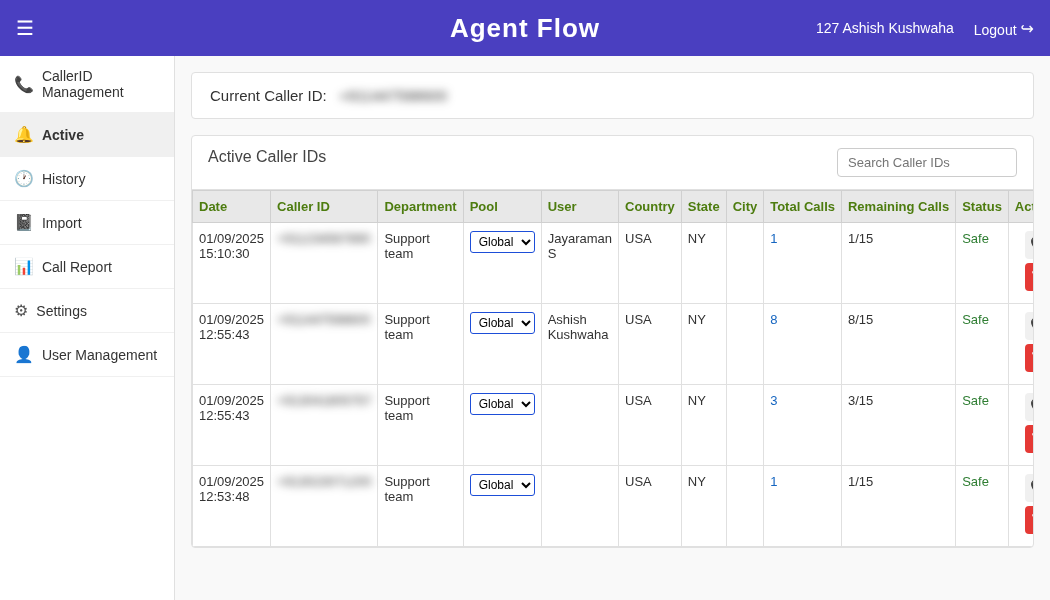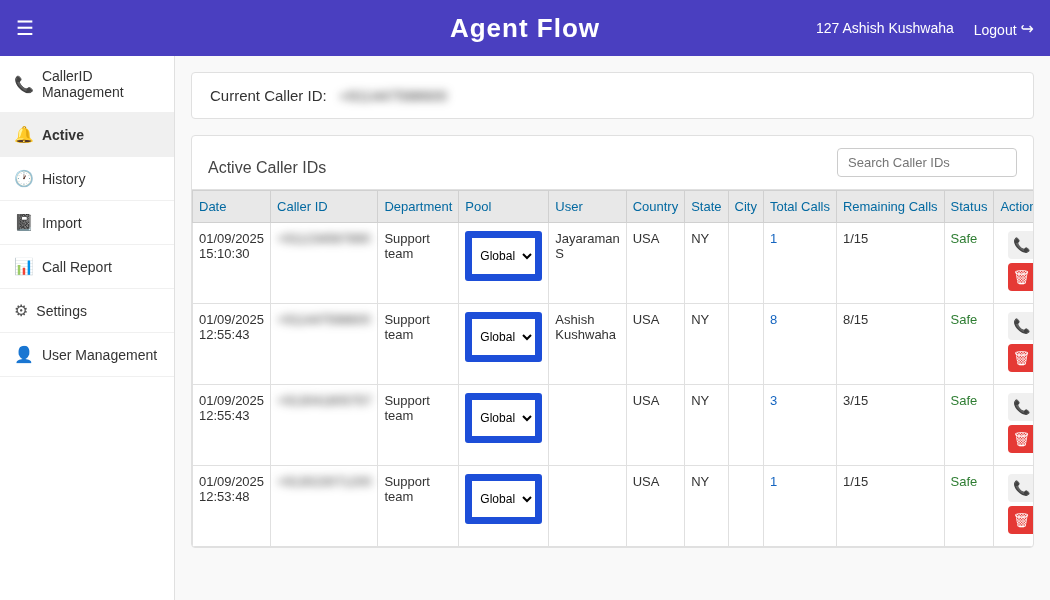--- a/index.html
+++ b/index.html
@@ -97,21 +97,21 @@
 
     
     .table-section {
       background: white;
       border: 1px solid #e0e0e0;
       border-radius: 4px;
       overflow: hidden;
     }
     .table-header-row {
       display: flex;
-      align-items: flex-end;
+      align-items: flex-start;
       justify-content: space-between;
       padding: 12px 16px;
       border-bottom: 1px solid #e0e0e0;
     }
     .table-title {
       font-size: 16px;
       color: #444;
     }
     .search-input {
       border: 1px solid #ccc;
@@ -126,22 +126,22 @@
     .data-table {
       width: 100%;
       border-collapse: collapse;
       font-size: 13px;
     }
     .data-table th {
       background: #e8e8e8;
       border: 1px solid #d0d0d0;
       padding: 8px 6px;
       text-align: left;
-      color: #0369a1;
-      font-weight: 400;
+      color: #4d7c0f;
+      font-weight: 700;
       white-space: nowrap;
     }
     .data-table td {
       border: 1px solid #e0e0e0;
       padding: 8px 6px;
       color: #333;
       vertical-align: top;
     }
 
     .blurred { filter: blur(4px); display: inline-block; }
@@ -159,23 +159,23 @@
       margin-bottom: 4px;
       font-size: 14px;
     }
     .btn-call { background: #f0f0f0; color: #555; }
     .btn-delete { background: #e53935; color: white; }
     .action-cell { display: flex; flex-direction: column; align-items: center; }
 
     .status-safe { color: #2e7d32; font-weight: 500; }
 
     select.pool-select {
-      border: 7px solid #1d4ed8;
+      border: 1px solid #1d4ed8;
       border-radius: 3px;
-      padding: 10px 4px;
+      padding: 2px 4px;
       font-size: 12px;
       background: white;
     }
   </style>
 </head>
 <body>
 
 <div class="header">
   <span class="header-menu-icon">☰</span>
   <div class="header-title">Agent Flow</div>

